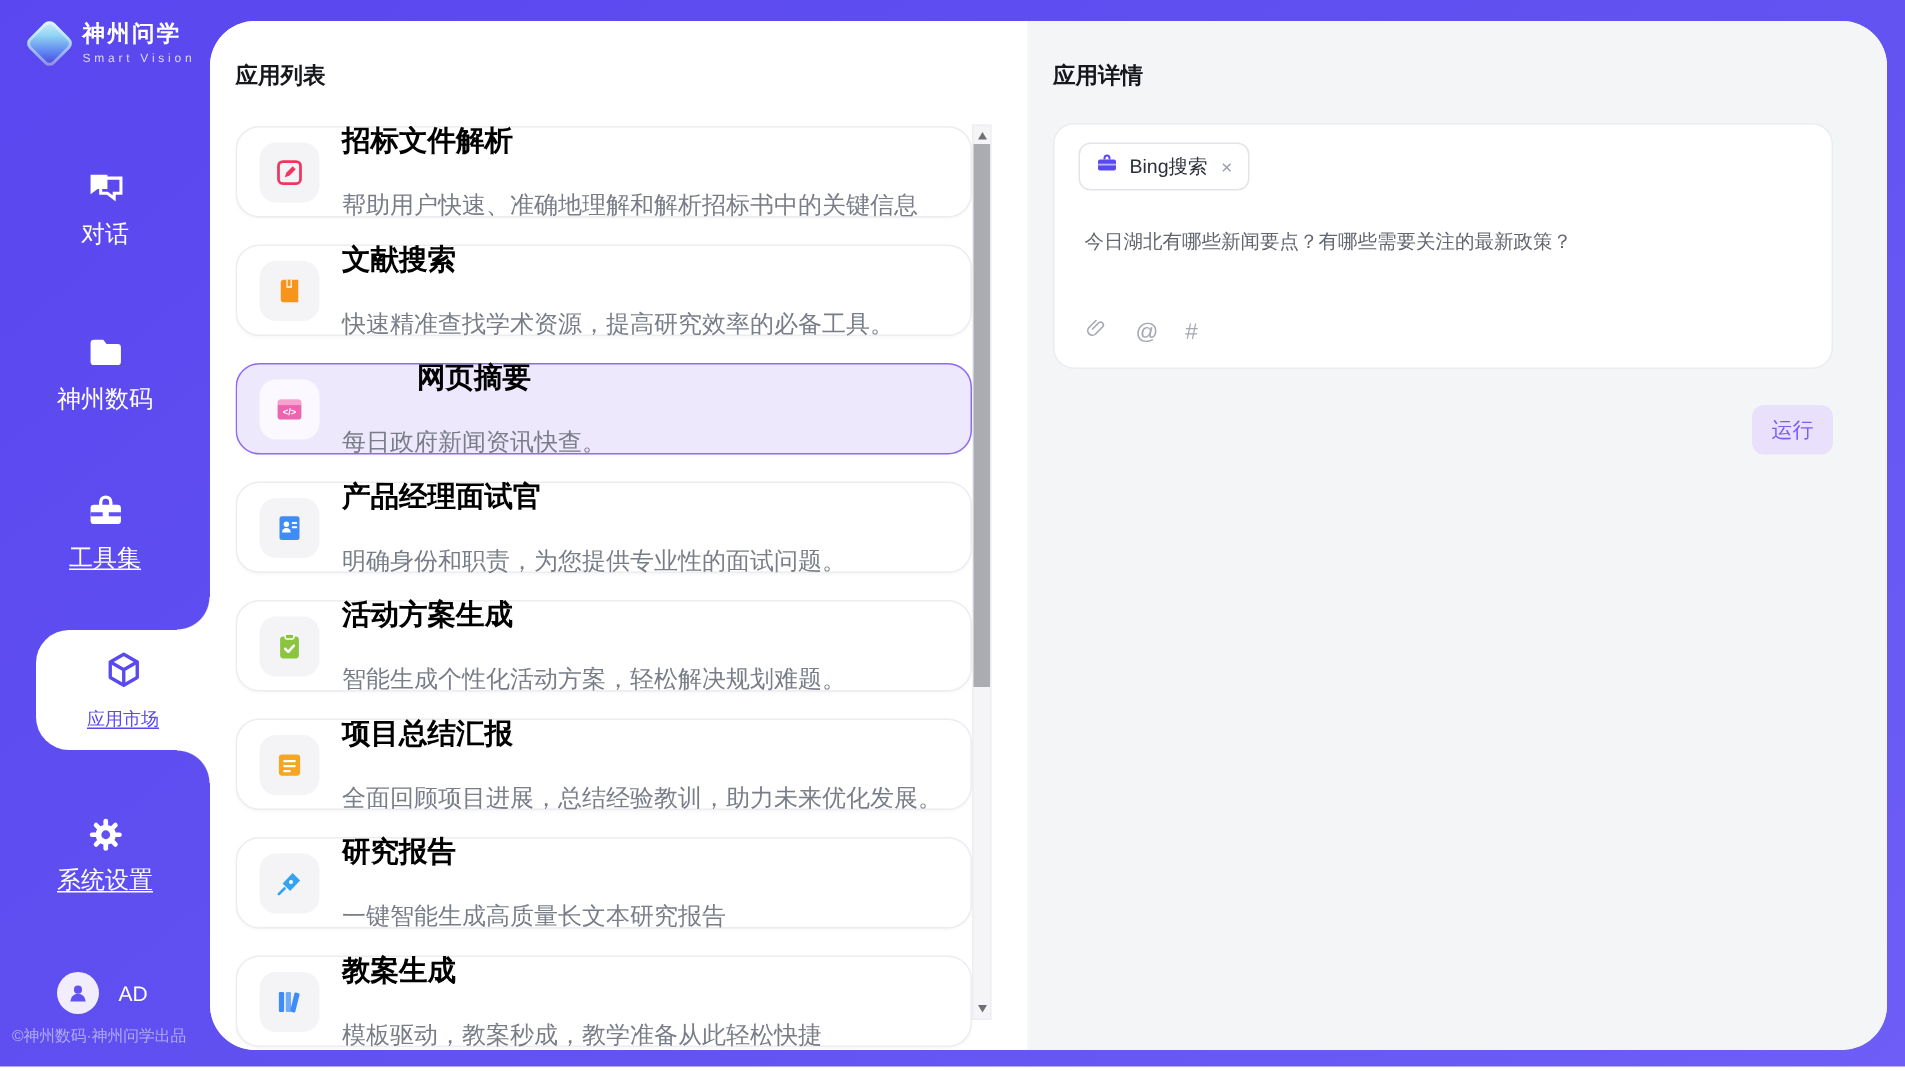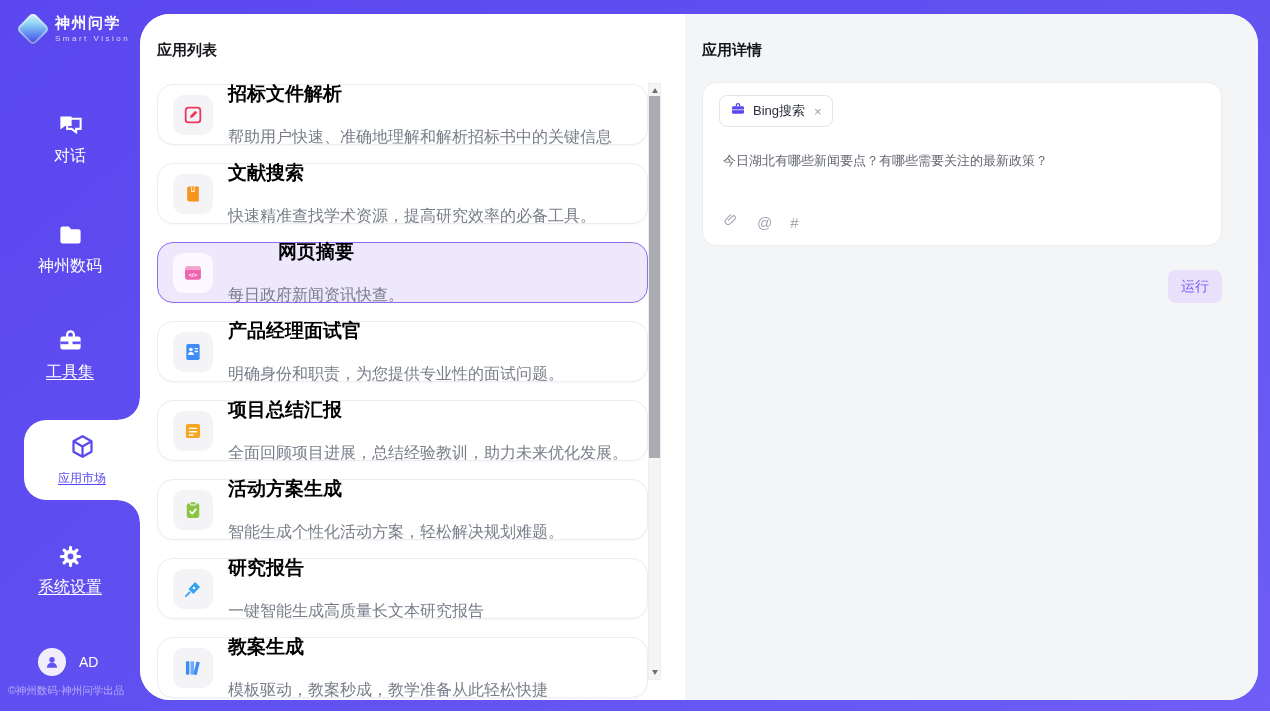--- a/index.html
+++ b/index.html
@@ -226,45 +226,45 @@
               <rect x="13.8" y="10.6" width="4.4" height="1.6" rx="0.8" fill="#fff"></rect>
             </svg>
           </div>
           <div>
             <div class="app-name">产品经理面试官</div>
             <div class="app-desc">明确身份和职责，为您提供专业性的面试问题。</div>
           </div>
         </div>
 
         <div class="app-item">
+          <div class="app-icon" style="color: rgb(139, 197, 63);">
+            <svg viewBox="0 0 24 24" width="20" height="20">
+              <rect x="4.5" y="4" width="15" height="17.5" rx="2.5" fill="currentColor"></rect>
+              <rect x="8.5" y="2" width="7" height="4" rx="1.2" fill="currentColor" stroke="#fff" stroke-width="1.2"></rect>
+              <path d="M8.5 13.8l2.5 2.5 4.5-5" fill="none" stroke="#fff" stroke-width="2" stroke-linecap="round" stroke-linejoin="round"></path>
+            </svg>
+          </div>
+          <div>
+            <div class="app-name">活动方案生成</div>
+            <div class="app-desc">智能生成个性化活动方案，轻松解决规划难题。</div>
+          </div>
+        </div>
+
+        <div class="app-item">
           <div class="app-icon" style="color: rgb(245, 166, 35);">
             <svg viewBox="0 0 24 24" width="20" height="20">
               <rect x="3.5" y="3.5" width="17" height="17" rx="2.5" fill="currentColor"></rect>
               <rect x="7" y="8" width="10" height="1.7" rx="0.8" fill="#fff"></rect>
               <rect x="7" y="12" width="10" height="1.7" rx="0.8" fill="#fff"></rect>
               <rect x="7" y="16" width="6" height="1.7" rx="0.8" fill="#fff"></rect>
             </svg>
           </div>
           <div>
             <div class="app-name">项目总结汇报</div>
             <div class="app-desc">全面回顾项目进展，总结经验教训，助力未来优化发展。</div>
-          </div>
-        </div>
-
-        <div class="app-item">
-          <div class="app-icon" style="color: rgb(139, 197, 63);">
-            <svg viewBox="0 0 24 24" width="20" height="20">
-              <rect x="4.5" y="4" width="15" height="17.5" rx="2.5" fill="currentColor"></rect>
-              <rect x="8.5" y="2" width="7" height="4" rx="1.2" fill="currentColor" stroke="#fff" stroke-width="1.2"></rect>
-              <path d="M8.5 13.8l2.5 2.5 4.5-5" fill="none" stroke="#fff" stroke-width="2" stroke-linecap="round" stroke-linejoin="round"></path>
-            </svg>
-          </div>
-          <div>
-            <div class="app-name">活动方案生成</div>
-            <div class="app-desc">智能生成个性化活动方案，轻松解决规划难题。</div>
           </div>
         </div>
 
         <div class="app-item">
           <div class="app-icon" style="color: rgb(53, 163, 241);">
             <svg viewBox="0 0 24 24" width="20" height="20">
               <path d="M14.5 3.5l6 6-8 8.5-6-6 8-8.5z" fill="currentColor"></path>
               <circle cx="13.2" cy="10.8" r="1.6" fill="#fff"></circle>
               <path d="M3.5 20.5l4.5-4.5" stroke="currentColor" stroke-width="2.2" stroke-linecap="round"></path>
             </svg>

